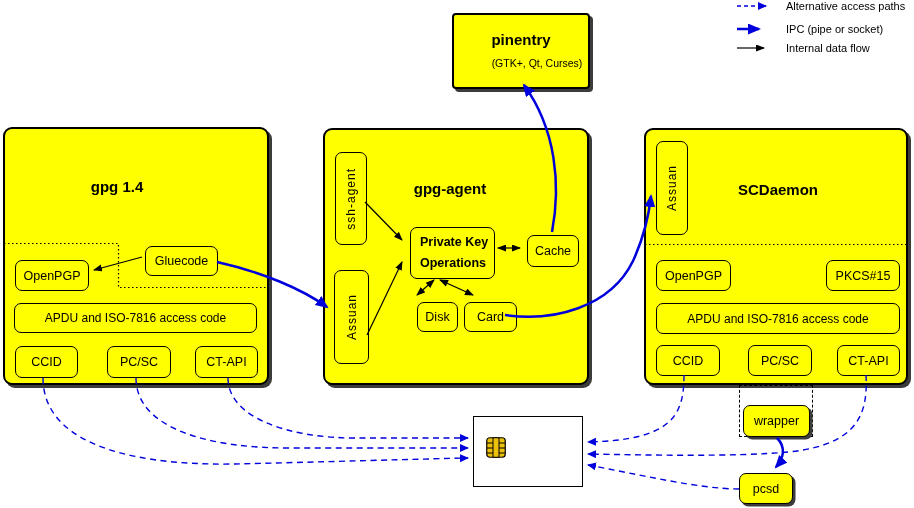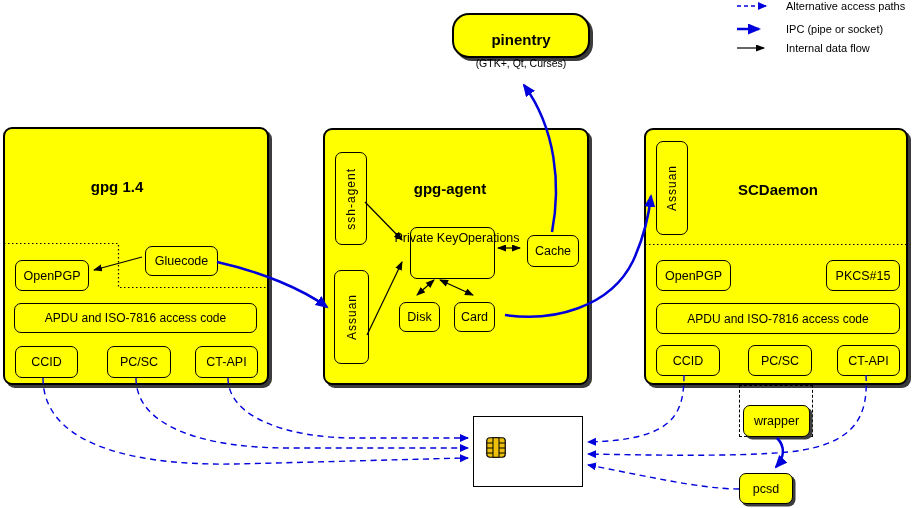--- a/index.html
+++ b/index.html
@@ -24,29 +24,29 @@
   .inner{
     position:absolute;background:var(--yellow,#ffff00);
     border:1.5px solid #000;border-radius:7px;
     display:flex;align-items:center;justify-content:center;
     font-size:12.5px;white-space:nowrap;
   }
   .vtext{
     writing-mode:vertical-rl;transform:rotate(180deg);
     letter-spacing:1px;font-size:12px;
   }
-  .pko{flex-direction:row;align-items:flex-start;justify-content:center;
-    padding-left:9px;line-height:21px;font-size:12.5px;}
+  .pko{flex-direction:column;align-items:flex-start;justify-content:center;
+    padding-left:9px;line-height:21px;font-size:12.5px;font-weight:bold;}
   .pinentry{
-    position:absolute;left:452px;top:13px;width:138px;height:45px;
-    background:var(--yellow,#ffff00);border:2px solid #000;border-radius:17px;
+    position:absolute;left:452px;top:13px;width:138px;height:76px;
+    background:var(--yellow,#ffff00);border:2px solid #000;border-radius:4px;
     box-shadow:3px 3px 0 0 #3c3c3c;text-align:center;
   }
   .ptitle{position:absolute;left:0;top:16px;width:100%;font-weight:bold;font-size:15px;}
-  .psub{position:absolute;left:0;top:42px;width:100%;font-size:10.5px;}
+  .psub{position:absolute;left:16px;top:42px;width:100%;font-size:10.5px;}
   .smartcard{
     position:absolute;left:473px;top:416px;width:110px;height:71px;
     background:#ffffff;border:1.5px solid #000;
   }
   .chip{position:absolute;left:12px;top:20px;width:20px;height:21px;}
   .dashedrect{
     position:absolute;left:739px;top:385px;width:74px;height:52px;
     border:1.5px dashed #000;background:transparent;
   }
   .legend-label{
@@ -91,22 +91,22 @@
         <span class="vtext">ssh-agent</span>
       </div>
     <div class="inner" style="left:9px;top:140px;width:35px;height:94px">
         <span class="vtext">Assuan</span>
       </div>
     <div class="inner pko" style="left:85px;top:97px;width:85px;height:52px">
       <span>Private Key</span>
       <span>Operations</span>
     </div>
     <div class="inner" style="left:202px;top:105px;width:52px;height:32px">Cache</div>
-    <div class="inner" style="left:74px;top:172px;width:41px;height:30px">Disk</div>
-    <div class="inner" style="left:129px;top:172px;width:41px;height:30px">Card</div>
+    <div class="inner" style="left:92px;top:172px;width:41px;height:30px">Disk</div>
+    <div class="inner" style="left:139px;top:172px;width:53px;height:30px">Card</div>
   </div>
 
   <div class="bigbox" style="left:644px;top:128px;width:264px;height:257px">
     <div class="btitle" style="left:72px;top:51px;width:120px">SCDaemon</div>
     <div class="inner" style="left:10px;top:11px;width:32px;height:94px">
         <span class="vtext">Assuan</span>
       </div>
     <div class="inner" style="left:10px;top:130px;width:75px;height:31px">OpenPGP</div>
     <div class="inner" style="left:180px;top:130px;width:74px;height:31px">PKCS#15</div>
     <div class="inner" style="left:10px;top:173px;width:244px;height:31px;font-size:12px">APDU and ISO-7816 access code</div>

